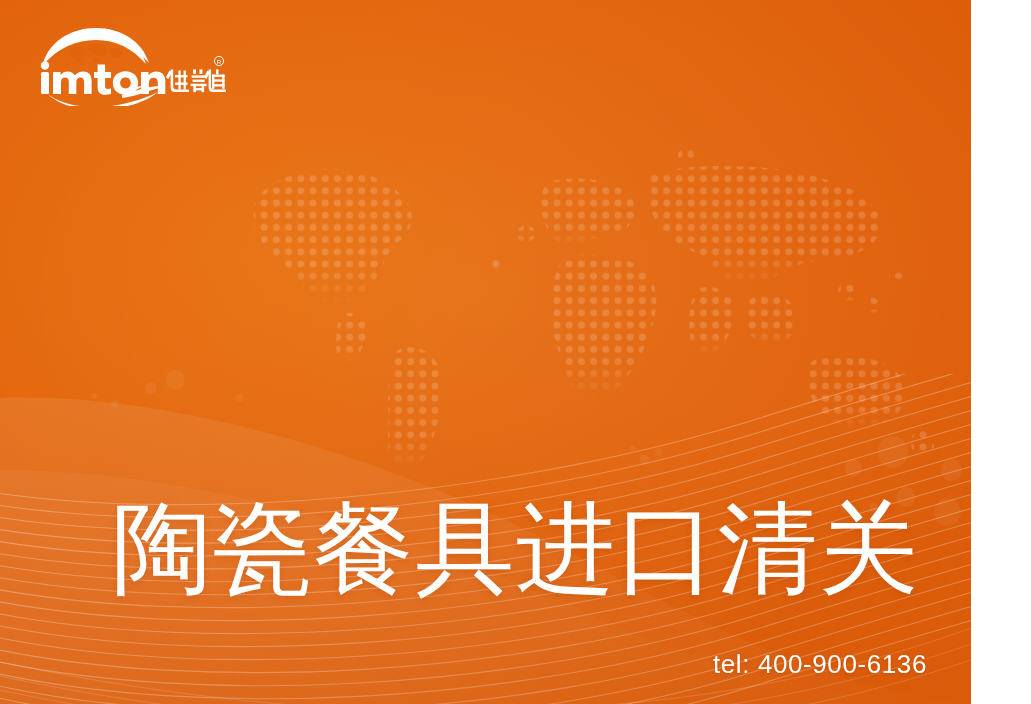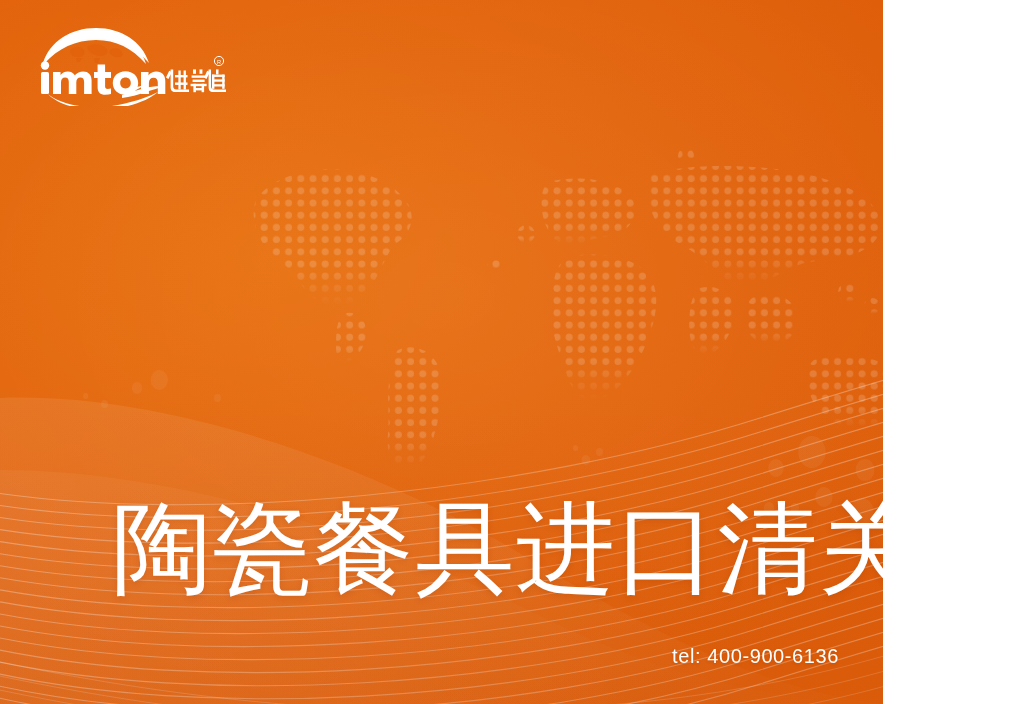--- a/index.html
+++ b/index.html
@@ -7,21 +7,21 @@
     margin: 0;
     padding: 0;
     background: #ffffff;
   }
   body {
     font-family: "Liberation Sans", "DejaVu Sans", sans-serif;
   }
 
   .banner {
     position: relative;
-    width: 883px;
+    width: 971px;
     height: 704px;
     overflow: hidden;
     background: #e2630c;
   }
 
   
   .bg-base {
     position: absolute;
     inset: 0;
     background:
@@ -83,24 +83,24 @@
     letter-spacing: 1px;
     white-space: pre;
     text-shadow: 0 2px 6px rgba(140,48,0,0.18);
   }
   .headline .line { display: block; }
 
   
   .tel {
     position: absolute;
     right: 44px;
-    bottom: 36px;
+    bottom: 24px;
     color: #ffffff;
     font-family: "Liberation Sans", "DejaVu Sans", sans-serif;
-    font-size: 20px;
+    font-size: 26px;
     font-weight: 400;
     letter-spacing: 0.6px;
     text-shadow: 0 1px 3px rgba(140,48,0,0.25);
   }
 </style>
 </head>
 <body>
 
 <div class="banner">
 

